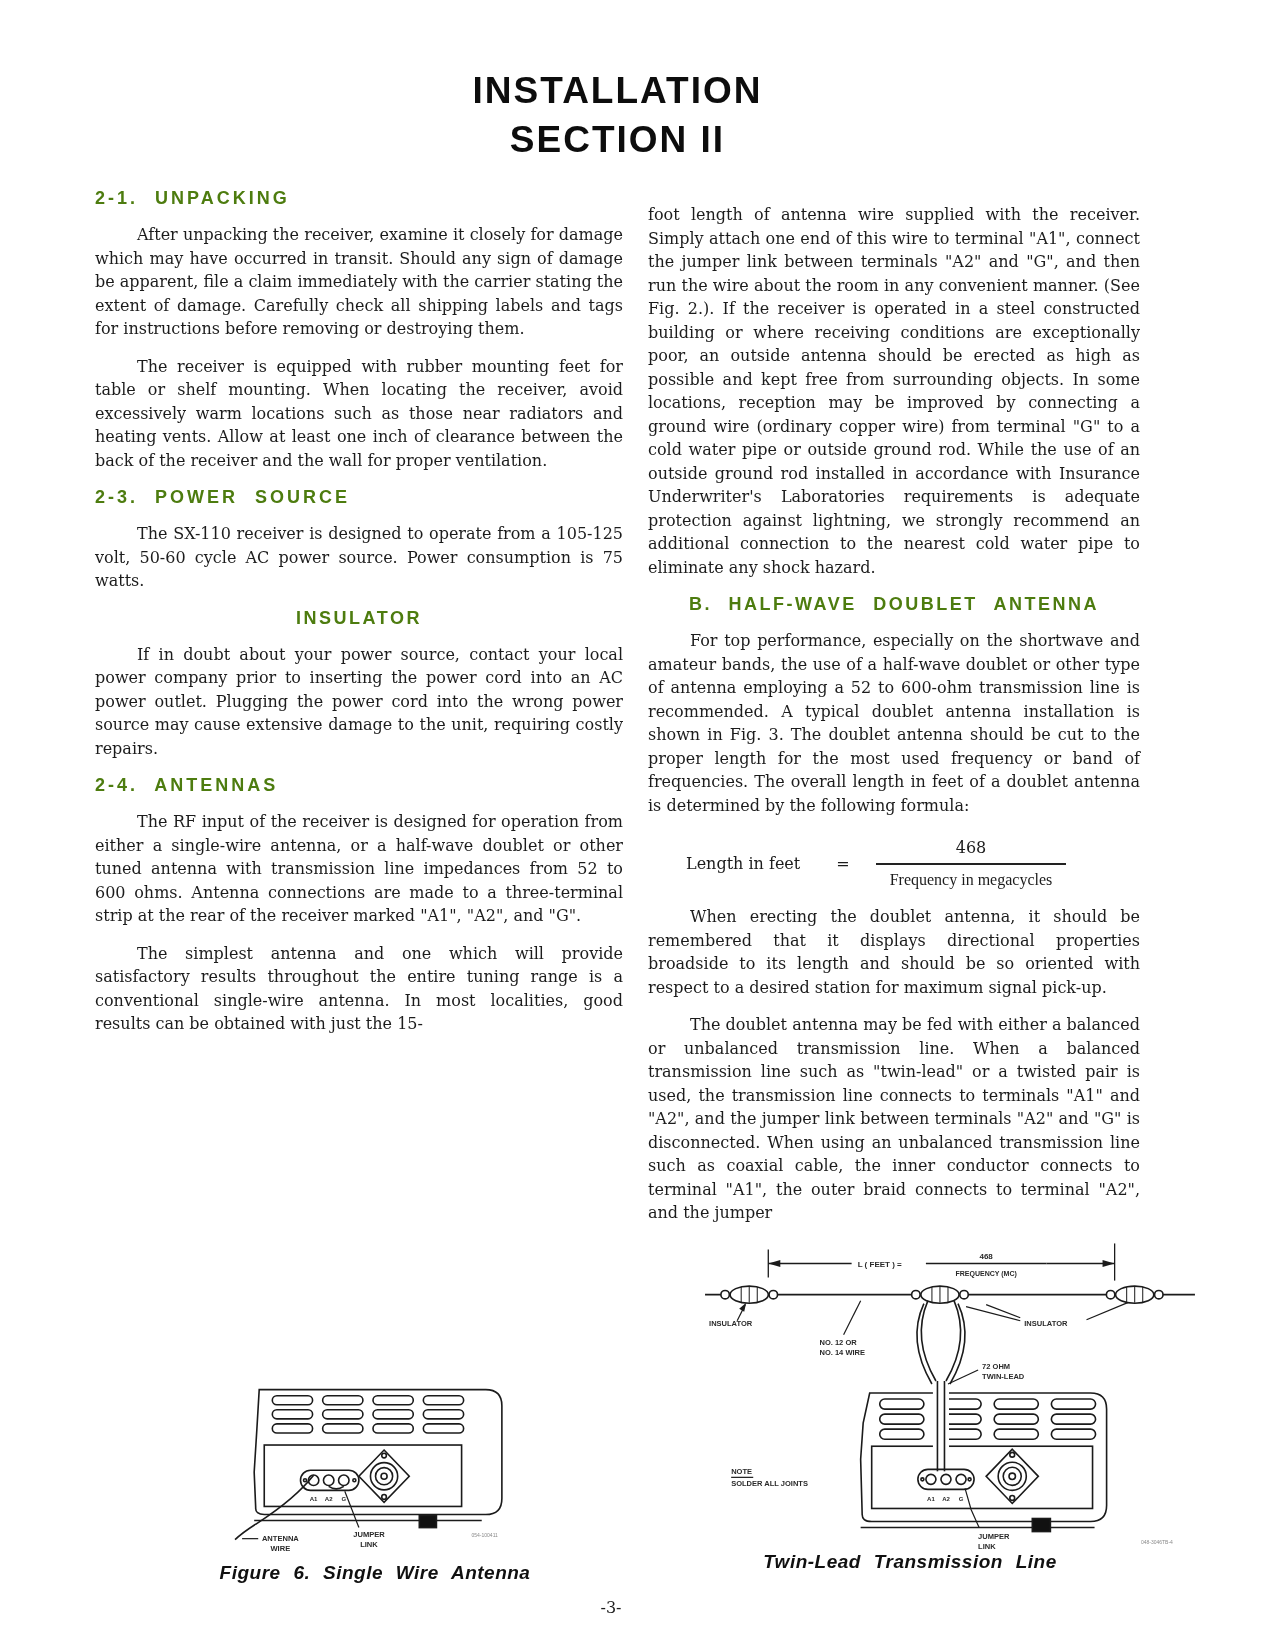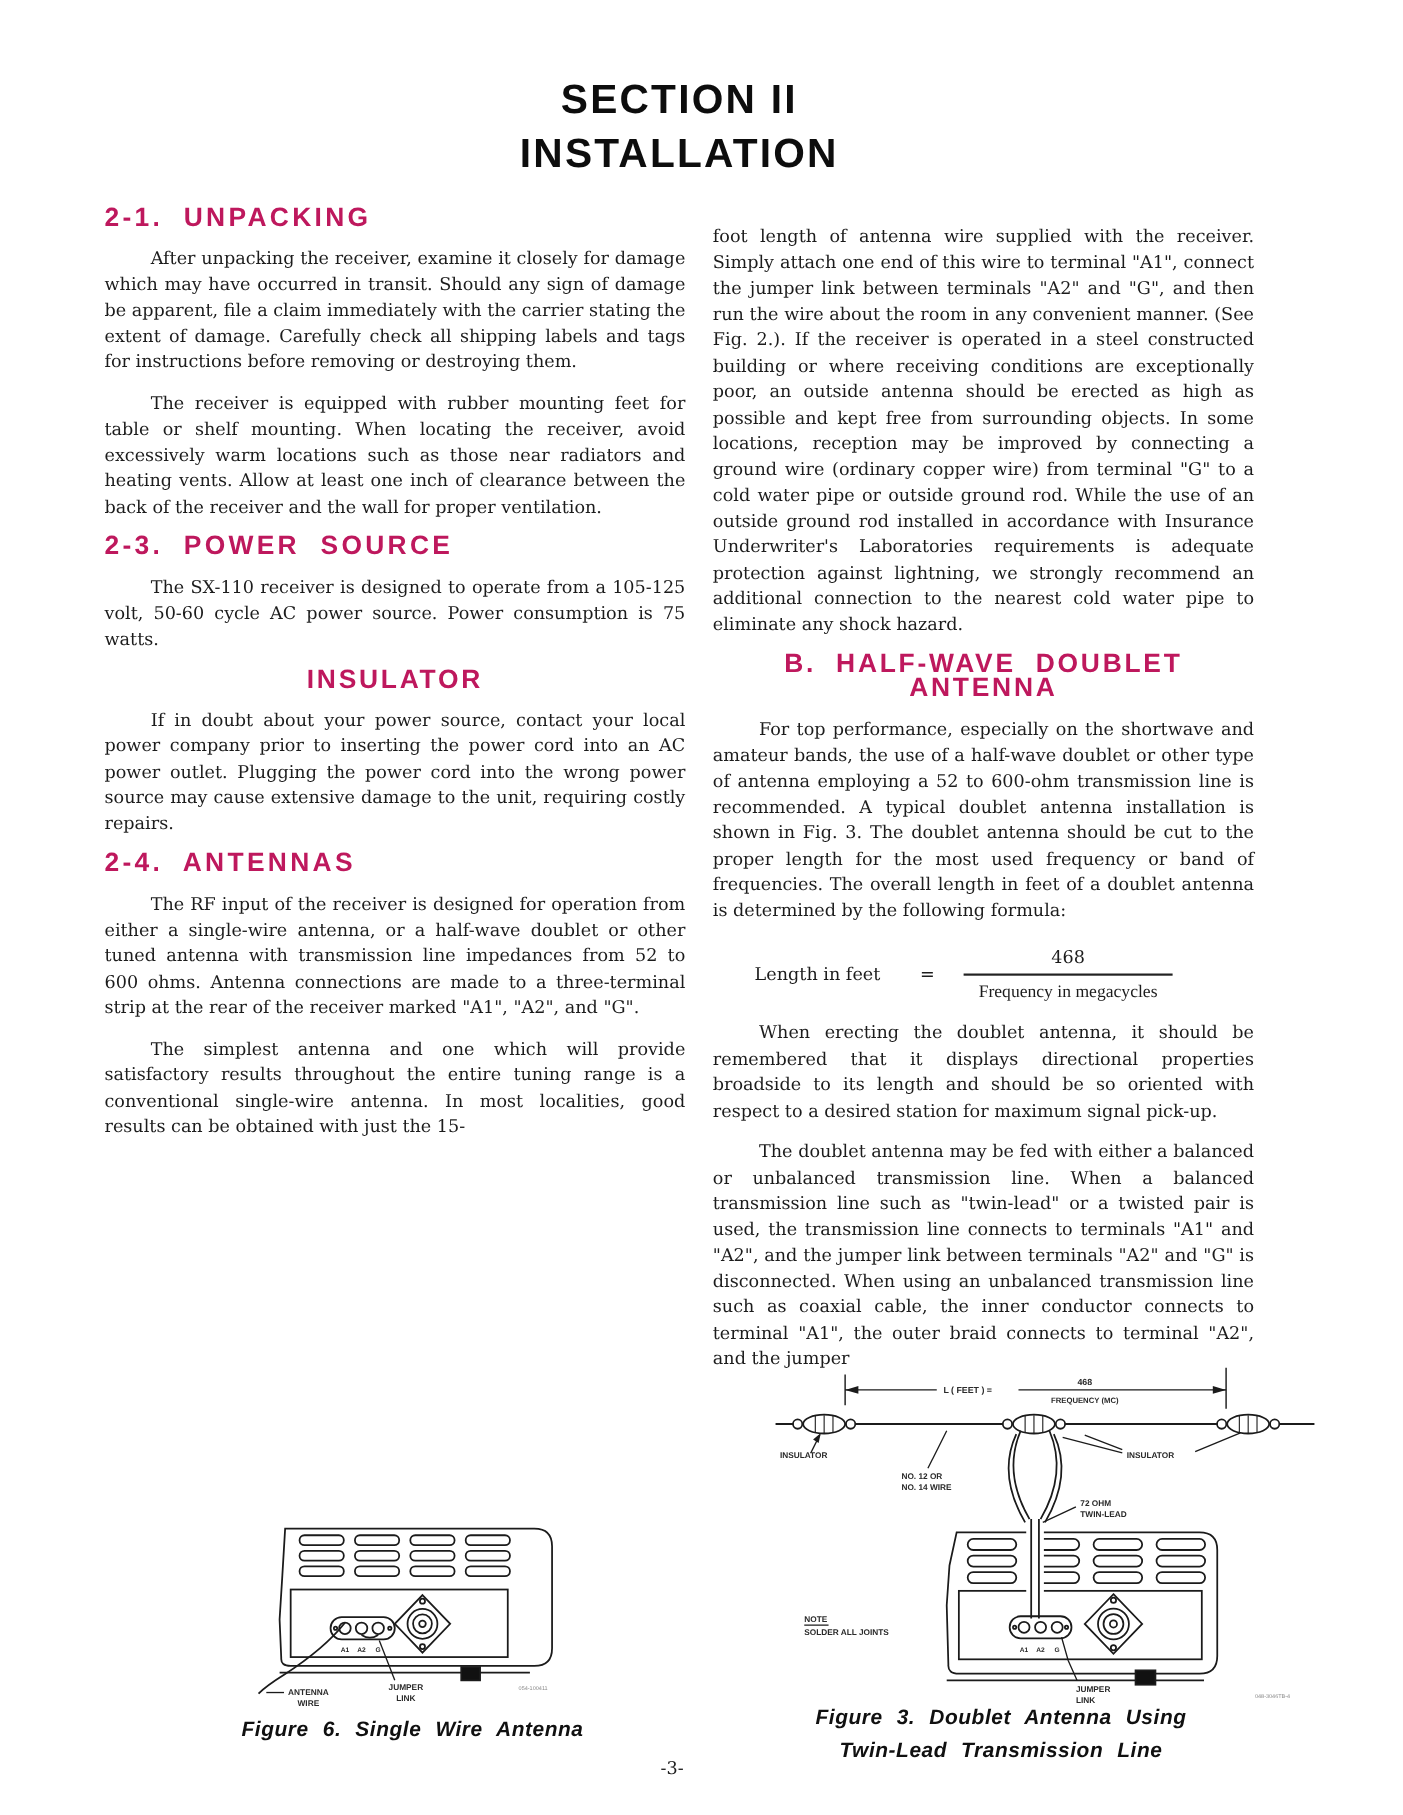--- a/index.html
+++ b/index.html
@@ -24,22 +24,22 @@
     text-align:justify;
   }
   .col-left  { left:95px;  width:528px; }
   .col-right { left:648px; width:492px; }
   p.body { margin:14px 0 0 0; text-indent:42px; }
   p.noindent { text-indent:0; margin-top:16px; }
   .inset { margin:15px 26px 0 44px; text-indent:0; }
   h2.head {
     margin:14px 0 0 0;
     font-family:"Liberation Sans", sans-serif;
-    font-weight:bold; font-size:24px; line-height:22px;
-    letter-spacing:3px; word-spacing:9px; color:#be185d;
+    font-weight:bold; font-size:18px; line-height:22px;
+    letter-spacing:3px; word-spacing:9px; color:#4d7c0f;
     text-align:left;
   }
   h2.centered { text-align:center; letter-spacing:2.5px; }
   .formula { margin:19px 0 5px 0; display:flex; align-items:center; padding-left:38px; }
   .formula .eq { margin:0 26px 0 36px; }
   .frac { display:inline-block; text-align:center; }
   .frac .num { padding:0 10px 3px; }
   .frac .den { border-top:2px solid #222; padding:3px 14px 0;font-family:Liberation Serif, serif; }
   .figwrap { position:absolute; }
   #figure2 { left:228px; top:1323px; width:292px; }
@@ -57,22 +57,22 @@
   svg text {
     font-family:"Liberation Sans", sans-serif;
     font-weight:bold; fill:#2a2a2a;
   }
   svg .code { fill:#8a8a8a; font-weight:normal; }
 </style>
 </head>
 <body>
 
 <div class="page-title">
+  <div>INSTALLATION</div>
   <div>SECTION II</div>
-  <div>INSTALLATION</div>
 </div>
 
 <div class="col col-left">
   <h2 class="head" style="margin-top:0">2-1. UNPACKING</h2>
   <p class="body">After unpacking the receiver, examine it closely for damage which may have occurred in transit.  Should any sign of damage be apparent, file a claim immediately with the carrier stating the extent of damage.  Carefully check all shipping labels and tags for instructions before removing or destroying them.</p>
 
   <p class="body">The receiver is equipped with rubber mounting feet for table or shelf mounting.  When locating the receiver, avoid excessively warm locations such as those near radiators and heating vents.  Allow at least one inch of clearance between the back of the receiver and the wall for proper ventilation.</p>
 
   <h2 class="head">2-3. POWER SOURCE</h2>
   <p class="body">The SX-110 receiver is designed to operate from a 105-125 volt, 50-60 cycle AC power source.  Power consumption is 75 watts.</p>
@@ -292,16 +292,15 @@
     <text x="237" y="280" text-anchor="middle">A1</text>
     <text x="252" y="280" text-anchor="middle">A2</text>
     <text x="267" y="280" text-anchor="middle">G</text>
     <text x="478" y="322" text-anchor="end" class="code" font-size="5">048-3046TB-4</text>
   </g>
 </svg>
 </div>
 
 <div class="caption" id="cap2">Figure 6.  Single Wire Antenna</div>
 <div class="caption" id="cap3">
-  <div>Figure 3.  Doublet Antenna Using</div>
   <div>Twin-Lead Transmission Line</div>
 </div>
 <div class="pageno">-3-</div>
 
 </body></html>

